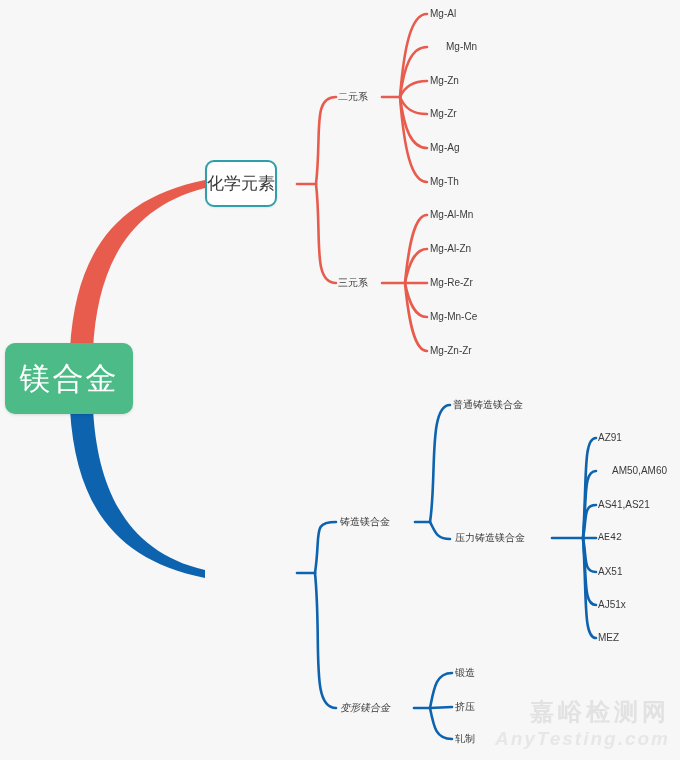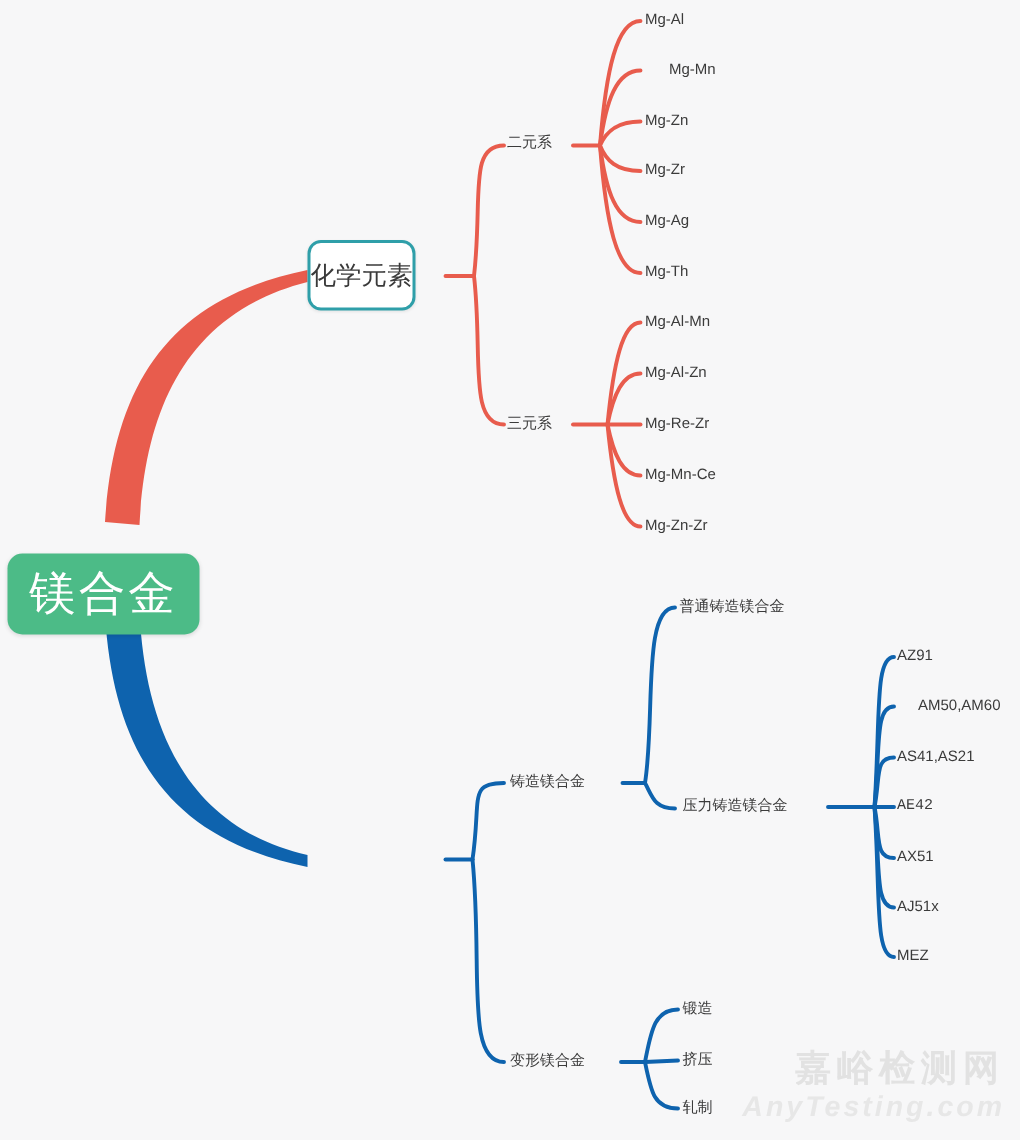--- a/index.html
+++ b/index.html
@@ -10,26 +10,26 @@
   .canvas{
     position:relative;
     width:680px;height:760px;
     background:#f7f7f8;
     overflow:hidden;
   }
   .branch-svg{
     position:absolute;left:0;top:0;z-index:1;
   }
   .node-root{
-    position:absolute;left:5px;top:343px;width:128px;height:54px;
+    position:absolute;left:5px;top:343px;width:128px;height:71px;
     background:#4cbb87;border-radius:10px;
     display:flex;align-items:center;justify-content:center;
     color:#ffffff;font-size:31px;letter-spacing:2px;
     box-shadow:0 1px 3px rgba(0,0,0,0.12);
-    z-index:3;cursor:pointer;white-space:nowrap;margin-top:26px;
+    z-index:3;cursor:pointer;white-space:nowrap;
   }
   .node-box{
     position:absolute;width:72px;height:47px;
     background:#ffffff;border-radius:9px;
     display:flex;align-items:center;justify-content:center;
     color:#3a3a3a;font-size:17px;
     box-shadow:0 1px 2px rgba(0,0,0,0.08);
     box-sizing:border-box;
     z-index:3;cursor:pointer;white-space:nowrap;
   }
@@ -102,21 +102,21 @@
       <path d="M430,708 C434,688 436,673 452,673"></path>
       <path d="M430,708 L452,707"></path>
       <path d="M430,708 C434,728 436,739 452,739"></path>
     </g>
   </svg>
 
   <div class="node-root">镁合金</div>
 
   <div class="node-box node-chem">化学元素</div>
 
-  <div class="lbl" style="left:338px;top:97px;font-family:Liberation Mono, monospace;">二元系</div>
+  <div class="lbl" style="left:338px;top:97px;">二元系</div>
   <div class="lbl" style="left:430px;top:14px;">Mg-Al</div>
   <div class="lbl" style="left:446px;top:47px;">Mg-Mn</div>
   <div class="lbl" style="left:430px;top:81px;">Mg-Zn</div>
   <div class="lbl" style="left:430px;top:114px;">Mg-Zr</div>
   <div class="lbl" style="left:430px;top:148px;">Mg-Ag</div>
   <div class="lbl" style="left:430px;top:182px;">Mg-Th</div>
 
   <div class="lbl" style="left:338px;top:283px;">三元系</div>
   <div class="lbl" style="left:430px;top:215px;">Mg-Al-Mn</div>
   <div class="lbl" style="left:430px;top:249px;">Mg-Al-Zn</div>
@@ -128,21 +128,21 @@
   <div class="lbl" style="left:453px;top:405px;">普通铸造镁合金</div>
   <div class="lbl" style="left:455px;top:538px;">压力铸造镁合金</div>
   <div class="lbl" style="left:598px;top:438px;">AZ91</div>
   <div class="lbl" style="left:612px;top:471px;">AM50,AM60</div>
   <div class="lbl" style="left:598px;top:505px;">AS41,AS21</div>
   <div class="lbl" style="left:598px;top:538px;font-family:Liberation Mono, monospace;">AE42</div>
   <div class="lbl" style="left:598px;top:572px;">AX51</div>
   <div class="lbl" style="left:598px;top:605px;">AJ51x</div>
   <div class="lbl" style="left:598px;top:638px;">MEZ</div>
 
-  <div class="lbl" style="left:340px;top:708px;">变形镁合金</div>
+  <div class="lbl" style="left:340px;top:708px;font-style:italic;">变形镁合金</div>
   <div class="lbl" style="left:455px;top:673px;">锻造</div>
   <div class="lbl" style="left:455px;top:707px;">挤压</div>
   <div class="lbl" style="left:455px;top:739px;">轧制</div>
 
   <div class="watermark">
     <div class="cn">嘉峪检测网</div>
     <div class="en">AnyTesting.com</div>
   </div>
 
 </div>

